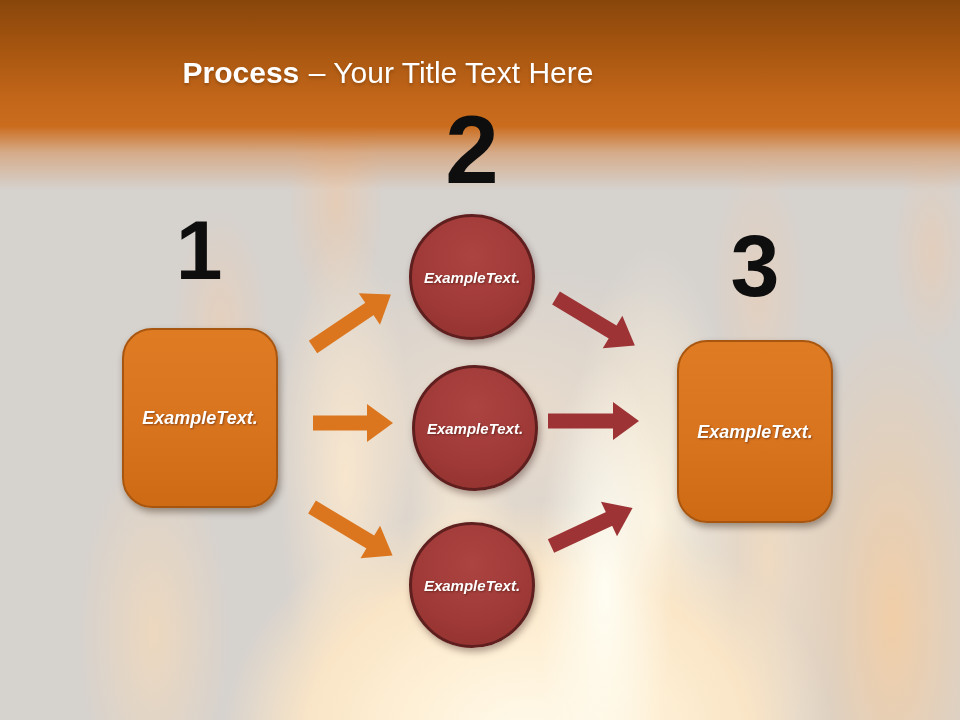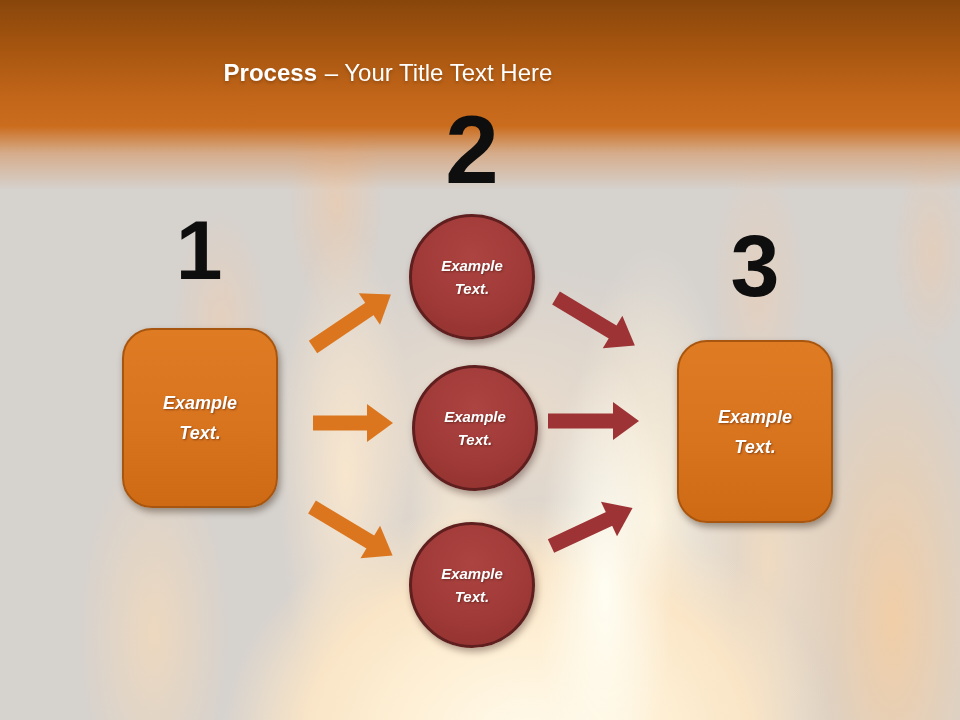--- a/index.html
+++ b/index.html
@@ -32,35 +32,35 @@
   .header {
     position:absolute; left:0; top:0; width:960px; height:126px;
     background:linear-gradient(to bottom, #88460B 0%, #A4540F 35%, #C2661A 78%, #CB6C1D 100%);
   }
   .header-fade {
     position:absolute; left:0; top:126px; width:960px; height:64px;
     background:linear-gradient(to bottom, rgba(203,108,29,1) 0%, rgba(213,140,82,0.55) 42%, rgba(214,206,199,0) 100%);
   }
   .title {
     position:absolute; left:0; top:55px; width:776px; text-align:center;
-    color:#FFFFFF; font-size:24px; line-height:36px;
+    color:#FFFFFF; font-size:30px; line-height:36px;
     text-shadow:0 2px 3px rgba(80,40,0,0.35);
   }
   .title .t-bold { font-weight:700; }
   .title .t-rest { font-weight:400; margin-left:0.32em; }
 
   
   .num { position:absolute; width:120px; text-align:center; color:#0E0E0E;
          font-weight:700; line-height:1; letter-spacing:-2px; }
   .num-1 { left:138px; top:208px; font-size:84px; }
   .num-2 { left:411px; top:102px; font-size:96px; }
   .num-3 { left:694px; top:222px; font-size:88px; }
 
   
-  .node-text { display:flex; flex-direction:column; justify-content:center; align-items:center;
+  .node-text { display:flex; justify-content:center; align-items:center;
                width:100%; height:100%; color:#FFFFFF; font-weight:700; font-style:italic;
                text-shadow:1px 1px 2px rgba(60,20,10,0.5); text-align:center; }
   .box {
     position:absolute; width:156px; border-radius:30px;
     background:linear-gradient(to bottom, #DE7B23 0%, #D9741E 55%, #CE6A14 100%);
     border:2px solid #A8560F; box-sizing:border-box;
     box-shadow:2px 4px 7px rgba(40,20,5,0.40);
   }
   .box .node-text { font-size:18px; line-height:30px; }
   .box-left  { left:122px; top:328px; height:180px; }

